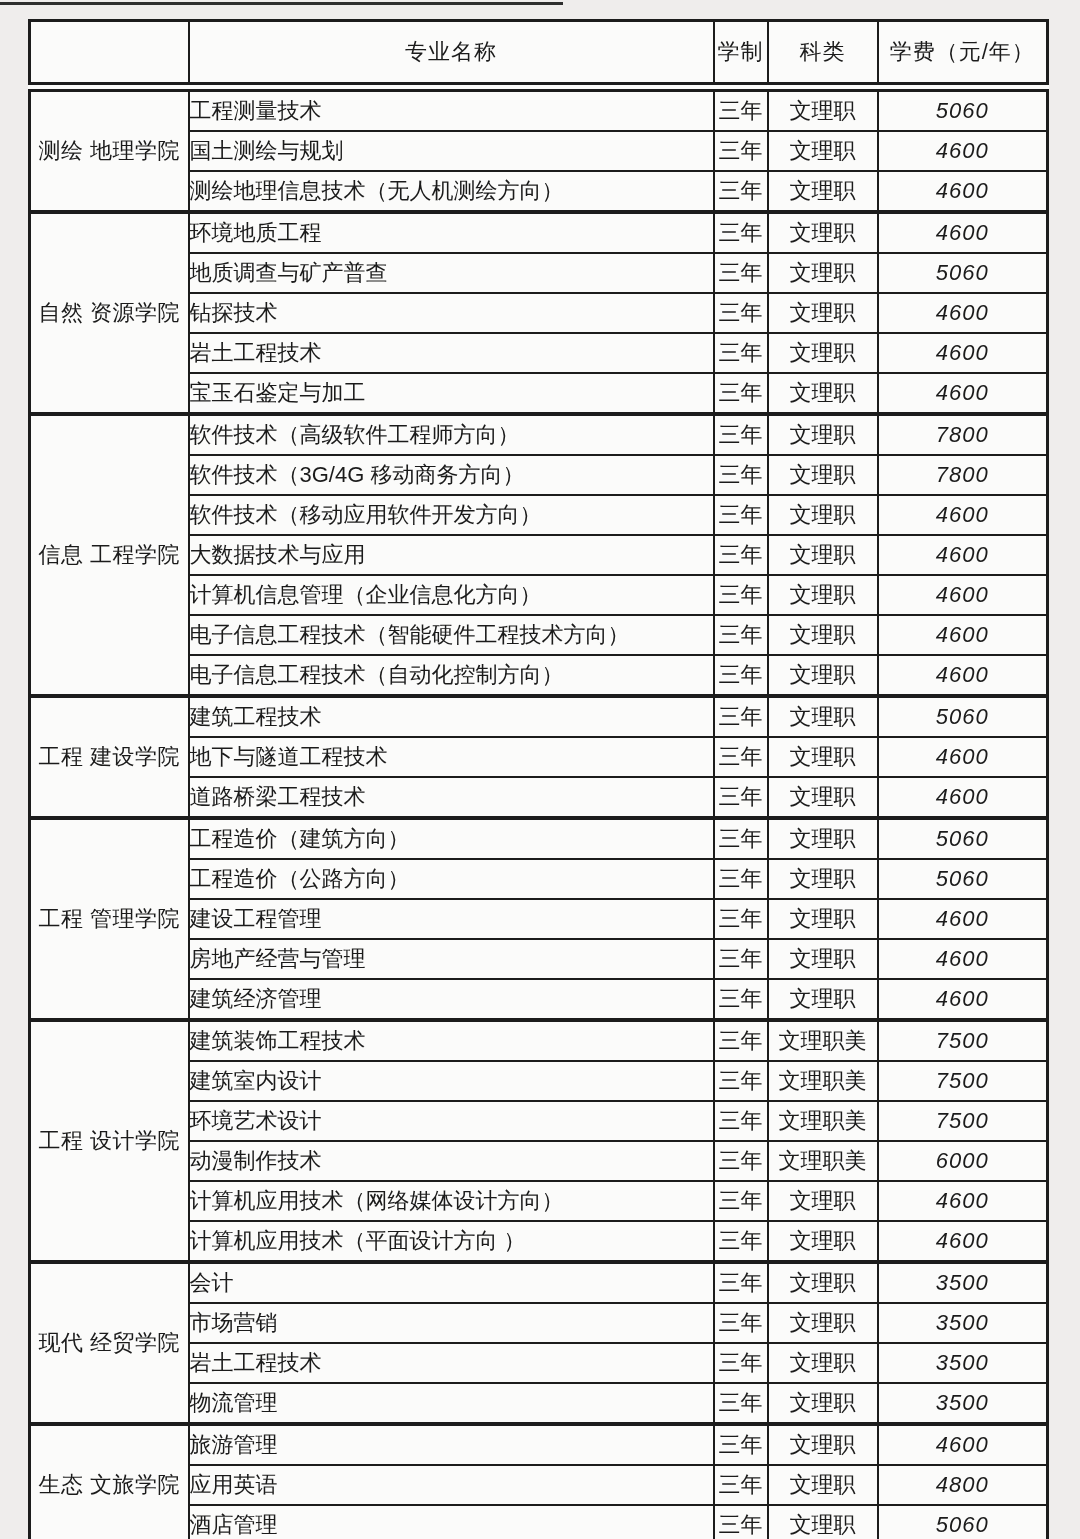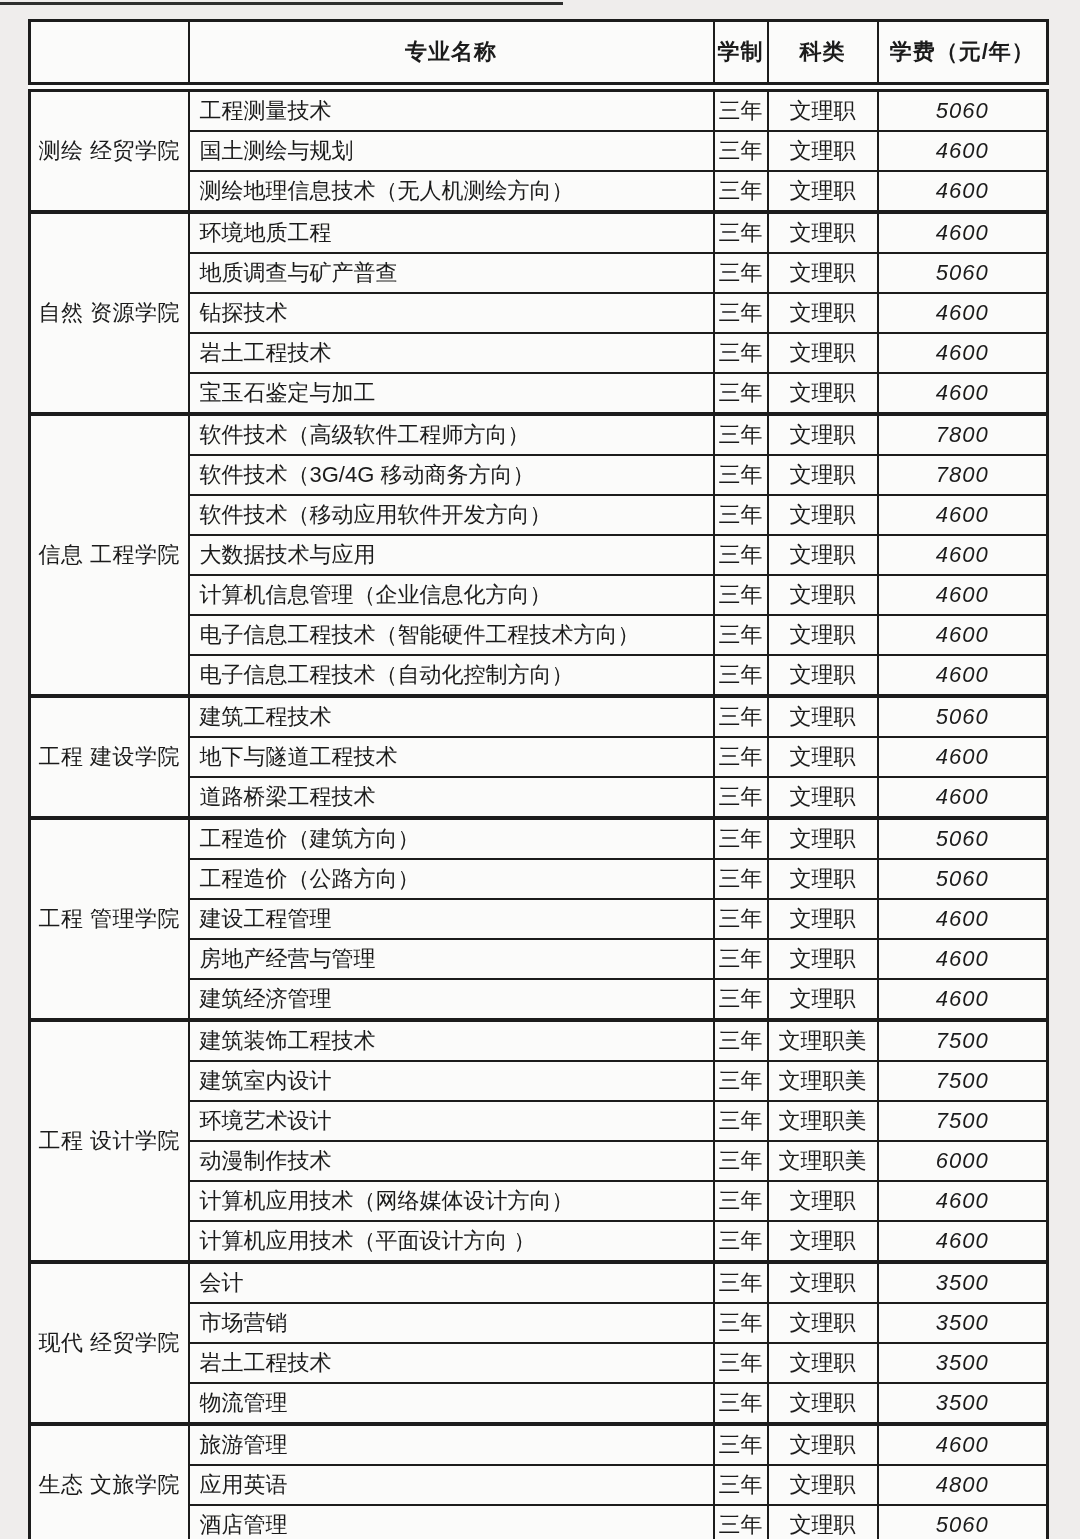--- a/index.html
+++ b/index.html
@@ -36,36 +36,36 @@
   .tuition-table th,
   .tuition-table td {
     border: 2px solid #1c1c1c;
     vertical-align: middle;
     overflow: hidden;
     white-space: nowrap;
   }
   .tuition-table thead th {
     height: 58px;
     font-size: 22px;
-    font-weight: 700;
+    font-weight: 400;
     border-bottom: 10px double #1c1c1c;
     letter-spacing: 1px;
   }
   .tuition-table tbody td {
     height: 36px;
     font-size: 22px;
   }
   td.college-cell {
     text-align: center;
     border-bottom-width: 4px;
     letter-spacing: 0.5px;
   }
   td.cell-major {
     text-align: left;
-    padding-left: 10px;
+    padding-left: 0;
   }
   td.cell-duration,
   td.cell-category {
     text-align: center;
   }
   td.cell-fee {
     text-align: center;
     font-size: 20px;
     letter-spacing: 1px;
     font-style: italic;
@@ -92,21 +92,21 @@
     <tr>
       <th></th>
       <th>专业名称</th>
       <th>学制</th>
       <th>科类</th>
       <th>学费（元/年）</th>
     </tr>
   </thead>
   <tbody>
       <tr>
-        <td class="college-cell" rowspan="3">测绘 经贸学院</td>
+        <td class="college-cell" rowspan="3">测绘 地理学院</td>
         <td class="cell-major">工程测量技术</td>
         <td class="cell-duration">三年</td>
         <td class="cell-category">文理职</td>
         <td class="cell-fee">5060</td>
       </tr>
       <tr>
         <td class="cell-major">国土测绘与规划</td>
         <td class="cell-duration">三年</td>
         <td class="cell-category">文理职</td>
         <td class="cell-fee">4600</td>

